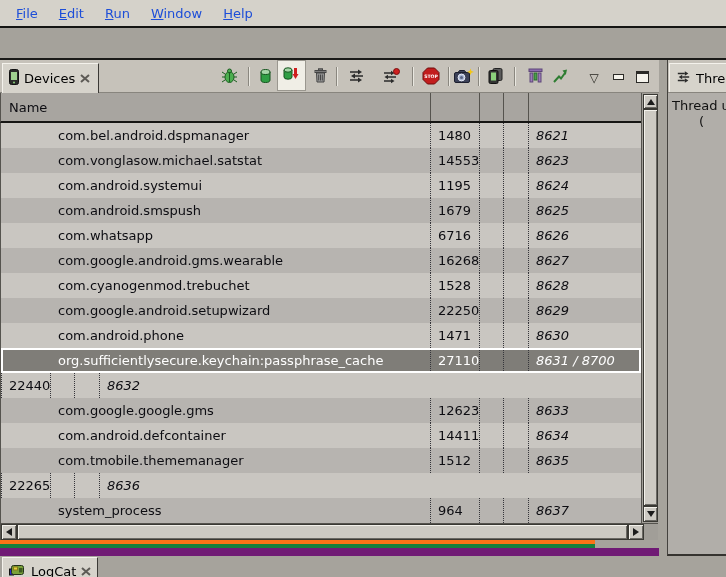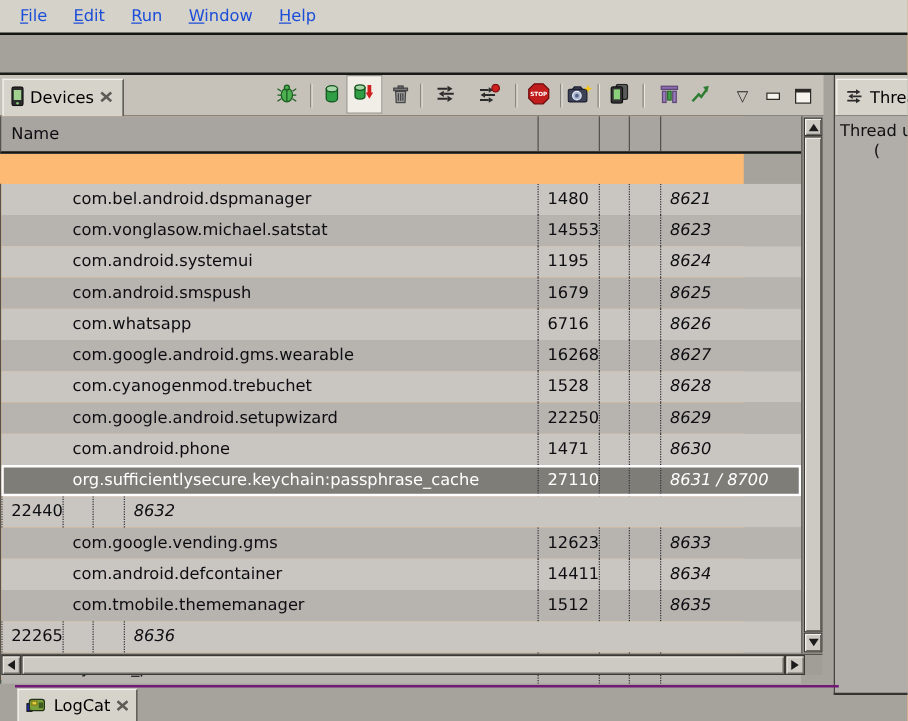--- a/index.html
+++ b/index.html
@@ -13,21 +13,21 @@
   
   .menubar{position:absolute;left:0;top:0;width:726px;height:26px;
     background:#d5d2ca;border-bottom:2px solid #141412;
     display:flex;align-items:center;padding-left:8px;box-sizing:content-box;}
   .menu-item{padding:2px 8px;margin-right:5px;color:#1d4ed8;cursor:default;}
   
   .strip{position:absolute;left:0;top:28px;width:726px;height:30px;
     background:#a5a29b;border-bottom:2px solid #1a1a18;}
   
   .left-panel{position:absolute;left:0;top:60px;width:595px;height:484px;
-    border-bottom:2px solid #15803d;background:#fdba74;}
+    border-bottom:6px solid #15803d;background:#f97316;}
   .tabrow{position:absolute;left:0;top:0;width:659px;height:33px;
     background:#c6c2ba;border-bottom:1px solid #88857e;box-sizing:border-box;}
   .ctab{position:absolute;display:flex;align-items:center;gap:5px;
     background:#d6d3cb;border-top:1px solid #f4f2ec;border-left:1px solid #f4f2ec;
     border-right:1px solid #3c3a36;padding:0 6px;box-sizing:border-box;}
   .devices-tab{left:2px;top:3px;width:97px;height:30px;}
   
   .tbtn{position:absolute;top:6px;width:22px;height:22px;display:flex;
     align-items:center;justify-content:center;cursor:default;}
   .tbtn.pressed{top:0px;height:31px;width:29px;background:#f0eee6;
@@ -41,21 +41,21 @@
   .theader{position:absolute;left:0;top:33px;width:641px;height:30px;
     background:#a8a5a0;border-bottom:2px solid #161614;box-sizing:border-box;
     display:flex;border-left:1px solid #55534e;}
   .hcell{box-sizing:border-box;height:100%;display:flex;align-items:center;}
   .hcell-name{width:429px;padding-left:8px;}
   .hcell-pid{width:49px;border-left:1px solid #55534e;}
   .hcell-b1{width:24px;border-left:1px solid #55534e;}
   .hcell-b2{width:25px;border-left:1px solid #55534e;}
   .hcell-port{flex:1;border-left:1px solid #55534e;}
   .trows{position:absolute;left:0;top:63px;width:641px;height:400px;
-    border-left:1px solid #55534e;box-sizing:border-box;overflow:hidden;margin-top:24px;}
+    border-left:1px solid #55534e;box-sizing:border-box;overflow:hidden;}
   .trow{display:flex;height:25px;line-height:25px;}
   .trow:nth-child(odd){background:#c9c6c1;}
   .trow:nth-child(even){background:#b7b4b0;}
   .trow.selected{background:#7f7d78;color:#ffffff;outline:2px solid #ffffff;outline-offset:-2px;}
   .tcell{box-sizing:border-box;white-space:nowrap;overflow:hidden;}
   .cell-name{width:429px;padding-left:57px;}
   .cell-pid{width:49px;border-left:1px dotted #35353a;padding-left:7px;}
   .cell-b1{width:24px;border-left:1px dotted #35353a;}
   .cell-b2{width:25px;border-left:1px dotted #35353a;}
   .cell-port{flex:1;border-left:1px dotted #35353a;padding-left:7px;font-style:italic;}
@@ -76,22 +76,22 @@
   .right-panel{position:absolute;left:667px;top:60px;width:59px;height:494px;
     background:#b1aea9;border-left:1px solid #44423e;border-bottom:2px solid #35332f;box-sizing:content-box;}
   .right-tabrow{position:absolute;left:0;top:0;width:59px;height:33px;
     background:#c6c2ba;border-bottom:1px solid #88857e;box-sizing:border-box;overflow:hidden;}
   .threads-tab{left:1px;top:3px;width:90px;height:30px;overflow:hidden;white-space:nowrap;}
   .right-content{position:absolute;left:0;top:33px;width:59px;height:461px;
     background:#b1aea9;overflow:hidden;}
   .tmsg1{position:absolute;left:4px;top:5px;white-space:nowrap;color:#111;}
   .tmsg2{position:absolute;left:31px;top:21px;white-space:nowrap;color:#111;}
   
-  .logcat-folder{position:absolute;left:12px;top:548px;width:659px;height:29px;
-    border-top:2px solid #701a75;box-sizing:border-box;}
+  .logcat-folder{position:absolute;left:0;top:548px;width:659px;height:29px;
+    border-top:8px solid #701a75;box-sizing:border-box;}
   .logcat-tab{left:2px;top:1px;width:96px;height:28px;}
   .tab-label{white-space:nowrap;color:#000;}
   u{text-decoration:underline;}
 </style>
 </head>
 <body>
 
 <div class="menubar">
   <span class="menu-item"><u>F</u>ile</span>
   <span class="menu-item"><u>E</u>dit</span>
@@ -321,21 +321,21 @@
         <div class="tcell cell-b2"></div>
         <div class="tcell cell-port">8631 / 8700</div>
       </div>
       <div class="trow">
         <div class="tcell cell-pid">22440</div>
         <div class="tcell cell-b1"></div>
         <div class="tcell cell-b2"></div>
         <div class="tcell cell-port">8632</div>
       </div>
       <div class="trow">
-        <div class="tcell cell-name">com.google.vending.gms</div>
+        <div class="tcell cell-name">com.google.google.gms</div>
         <div class="tcell cell-pid">12623</div>
         <div class="tcell cell-b1"></div>
         <div class="tcell cell-b2"></div>
         <div class="tcell cell-port">8633</div>
       </div>
       <div class="trow">
         <div class="tcell cell-name">com.android.defcontainer</div>
         <div class="tcell cell-pid">14411</div>
         <div class="tcell cell-b1"></div>
         <div class="tcell cell-b2"></div>

